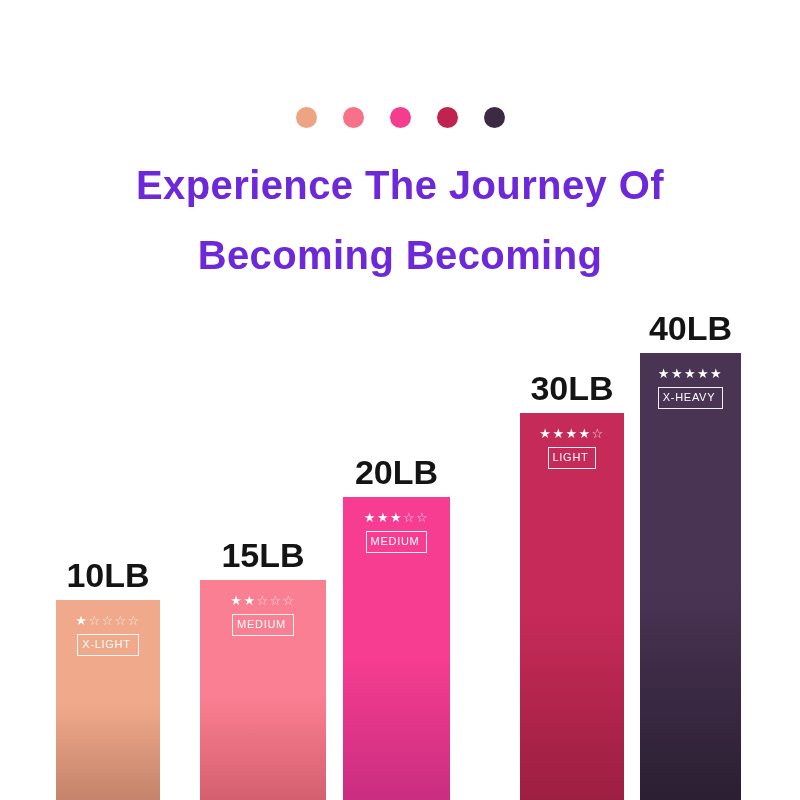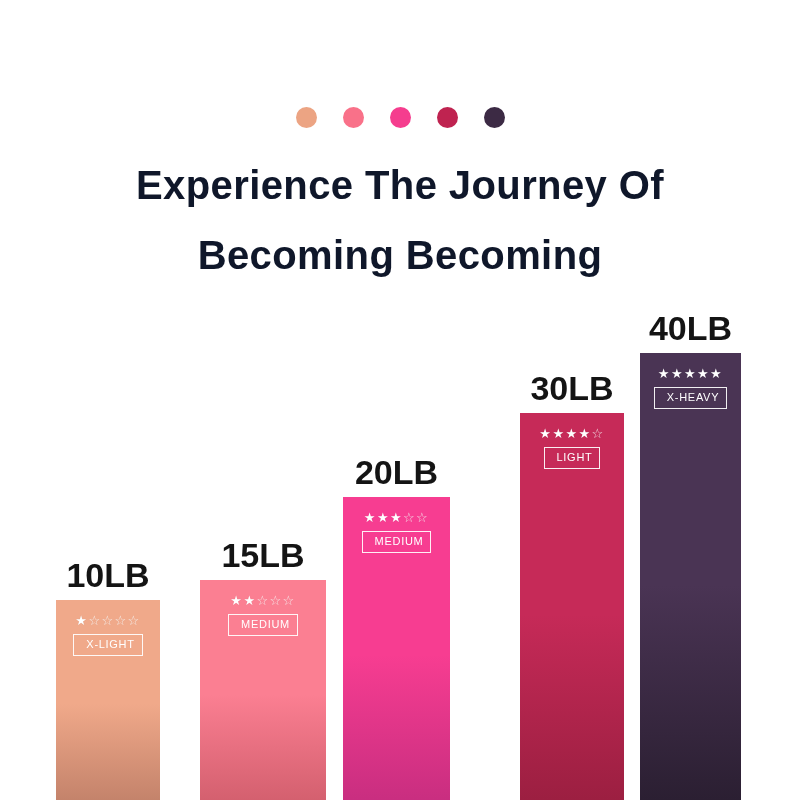--- a/index.html
+++ b/index.html
@@ -102,39 +102,39 @@
   .stars .off {
     opacity: 0.82;
   }
   .level-badge {
     margin-top: 6px;
     border: 1.4px solid rgba(255,255,255,0.92);
     color: #ffffff;
     font-size: 11px;
     line-height: 11px;
     letter-spacing: 0.7px;
-    padding: 4px 7px 5px 12px;
+    padding: 4px 7px 5px 4px;
     white-space: nowrap;
     box-sizing: border-box;
   }
 </style>
 </head>
 <body>
 
 <div id="page">
 
   <div id="dot-row">
       <div class="dot" style="background: rgb(236, 164, 131);"></div>
       <div class="dot" style="background: rgb(249, 113, 137);"></div>
       <div class="dot" style="background: rgb(245, 61, 142);"></div>
       <div class="dot" style="background: rgb(191, 35, 80);"></div>
       <div class="dot" style="background: rgb(60, 42, 68);"></div>
     </div>
 
-  <div id="headline" style="color: #0f172a;">
+  <div id="headline" style="color: #6d28d9;">
     <span class="line">Experience The Journey Of</span>
     <span class="line">Becoming Becoming</span>
   </div>
 
   <div id="bars">
       <div class="bar-group" style="left: 56px; width: 104px; height: 200px;">
         <div class="bar-weight">10LB</div>
         <div class="bar" style="background: linear-gradient(rgb(240, 169, 138) 0%, rgb(240, 169, 138) 52%, rgb(196, 131, 107) 100%);">
           <div class="stars"><span class="on">★</span><span class="off">☆</span><span class="off">☆</span><span class="off">☆</span><span class="off">☆</span></div>
           <div class="level-badge">X-LIGHT</div>

